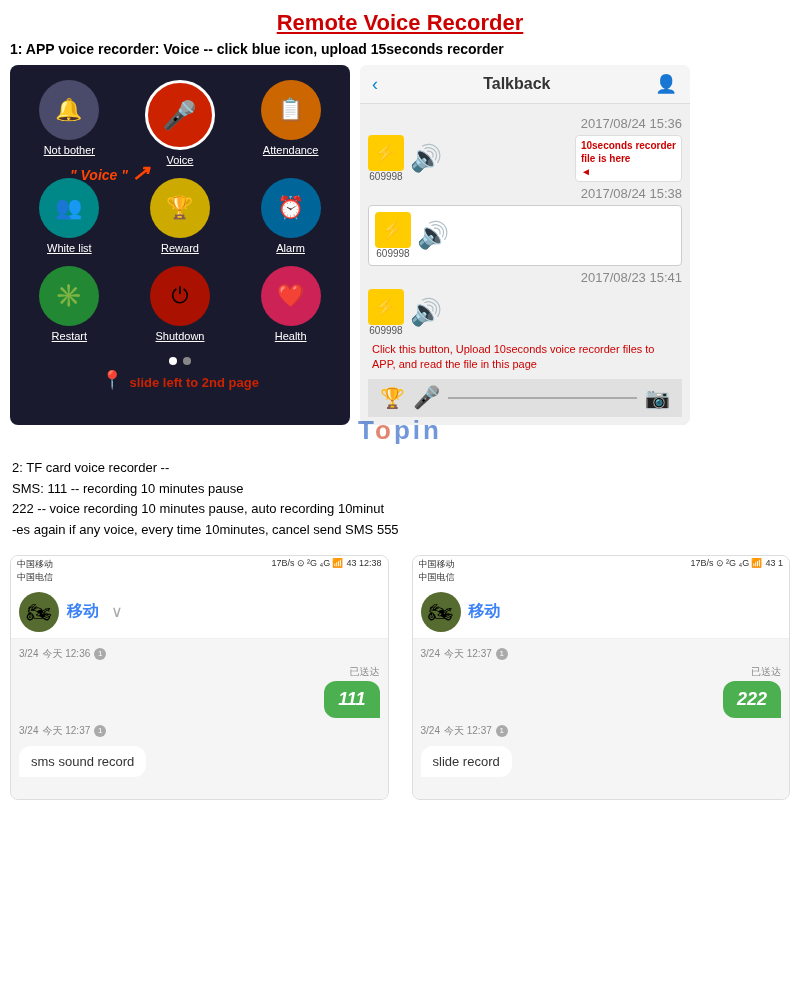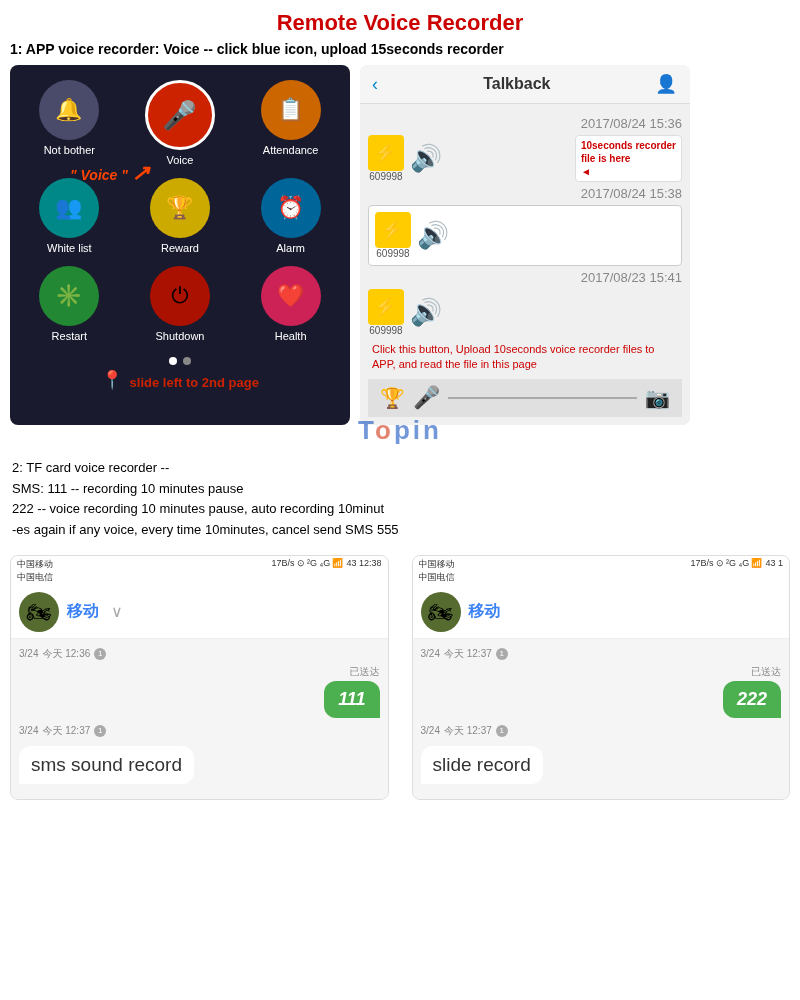--- a/index.html
+++ b/index.html
@@ -12,20 +12,21 @@
       position: relative;
     }
 
     
     .page-title {
       text-align: center;
       color: #cc0000;
       font-size: 22px;
       font-weight: bold;
       padding: 10px 0 5px;
+      text-decoration: underline;
     }
 
     
     .step1-text {
       font-size: 14px;
       color: #000;
       padding: 0 10px 8px;
       font-weight: bold;
     }
 
@@ -76,20 +77,21 @@
     .icon-teal { background: #008888; }
     .icon-yellow { background: #ccaa00; }
     .icon-blue-dark { background: #006699; }
     .icon-green { background: #228833; }
     .icon-red-dark { background: #aa1100; }
     .icon-pink { background: #cc2255; }
 
     .app-icon-label {
       color: #fff;
       font-size: 11px;
+      text-decoration: underline;
     }
 
     
     .voice-label-arrow {
       position: absolute;
       left: 60px;
       top: 95px;
       color: #ff4400;
       font-size: 14px;
       font-style: italic;
@@ -307,21 +309,21 @@
       margin-bottom: 6px;
       font-style: italic;
     }
 
     .sms-bubble-white {
       background: #fff;
       color: #333;
       border-radius: 12px 12px 12px 0;
       padding: 8px 12px;
       display: inline-block;
-      font-size: 19px;
+      font-size: 13px;
       clear: both;
       margin-top: 4px;
     }
 
     .clearfix::after { content: ''; display: block; clear: both; }
   </style>
 </head>
 <body>
 
 <div class="page-title">Remote Voice Recorder</div>

